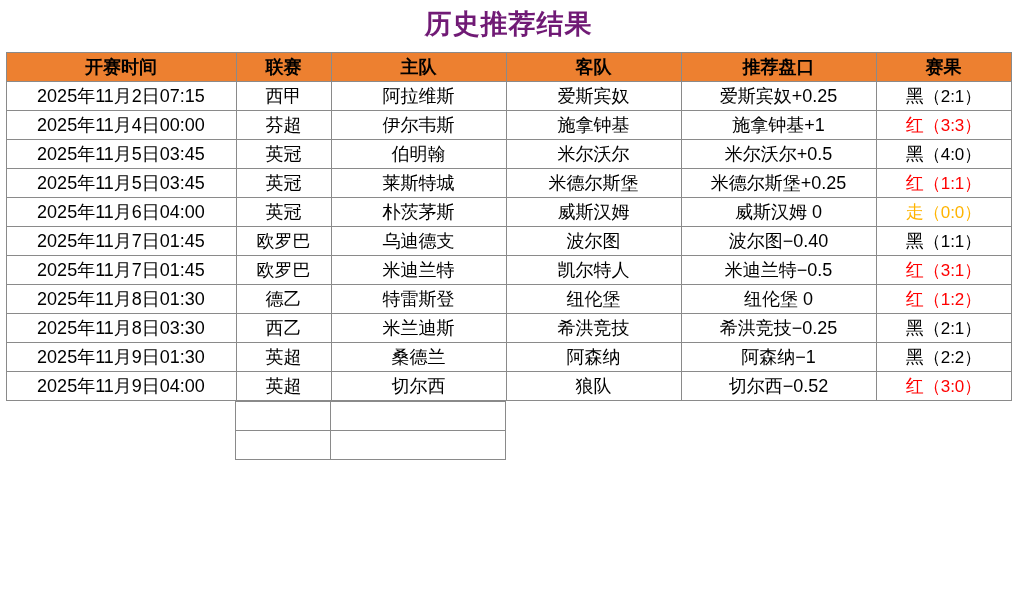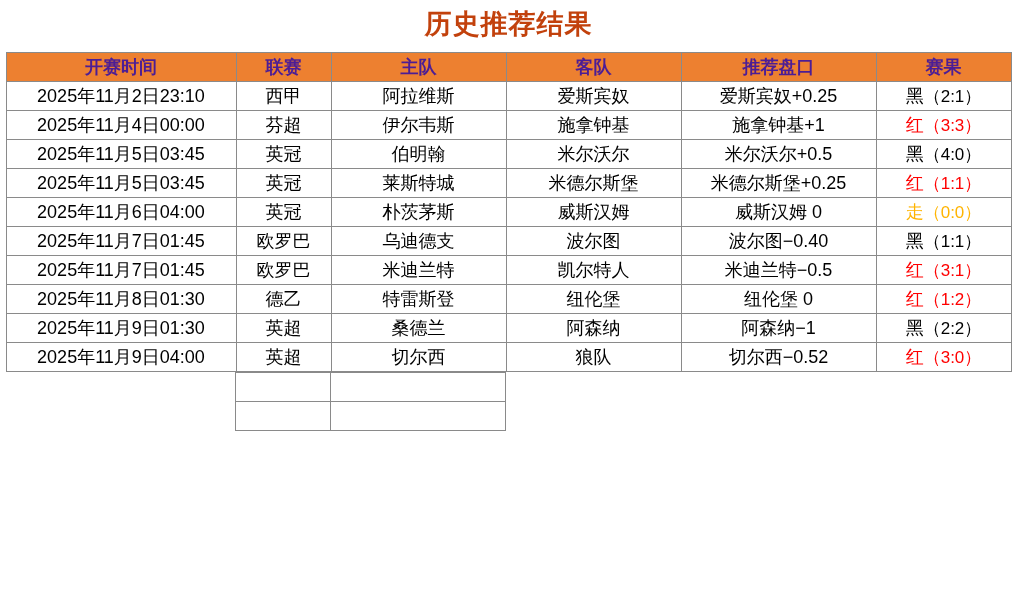--- a/index.html
+++ b/index.html
@@ -19,21 +19,21 @@
     height: 609px;
     position: relative;
     box-sizing: border-box;
   }
   .title {
     text-align: center;
     font-size: 27px;
     font-weight: bold;
     letter-spacing: 1px;
     padding: 6px 0 10px 0;
-    color: #c2410c;
+    color: #701a75;
     font-family: Liberation Serif, serif;
   }
   table.grid {
     border-collapse: collapse;
     width: 1005px;
     margin: 0 auto;
     table-layout: fixed;
   }
   table.grid td, table.grid th {
     border: 1px solid #8a8a8a;
@@ -43,21 +43,21 @@
     vertical-align: middle;
     padding: 0 2px;
     white-space: nowrap;
     overflow: hidden;
   }
   thead th {
     background: #ed8030;
     font-weight: bold;
     font-size: 19px;
     height: 33px;
-    color: #4c1d95;
+    color: #000000;
   }
   .col-time   { width: 230px; }
   .col-league { width: 95px; }
   .col-home   { width: 175px; }
   .col-away   { width: 175px; }
   .col-rec    { width: 195px; }
   .col-result { width: 135px; }
 
   .res-red    { color: #ff0000; }
   .res-black  { color: #000000; }
@@ -100,21 +100,21 @@
         <th>开赛时间</th>
         <th>联赛</th>
         <th>主队</th>
         <th>客队</th>
         <th>推荐盘口</th>
         <th>赛果</th>
       </tr>
     </thead>
     <tbody id="tbody">
         <tr>
-          <td>2025年11月2日23:10</td>
+          <td>2025年11月2日07:15</td>
           <td>西甲</td>
           <td>阿拉维斯</td>
           <td>爱斯宾奴</td>
           <td>爱斯宾奴+0.25</td>
           <td><span class="res-black">黑</span><span class="res-black score">（2:1）</span></td>
         </tr>
         <tr>
           <td>2025年11月4日00:00</td>
           <td>芬超</td>
           <td>伊尔韦斯</td>
@@ -162,20 +162,28 @@
           <td>米迪兰特−0.5</td>
           <td><span class="res-red">红</span><span class="res-red score">（3:1）</span></td>
         </tr>
         <tr>
           <td>2025年11月8日01:30</td>
           <td>德乙</td>
           <td>特雷斯登</td>
           <td>纽伦堡</td>
           <td>纽伦堡 0</td>
           <td><span class="res-red">红</span><span class="res-red score">（1:2）</span></td>
+        </tr>
+        <tr>
+          <td>2025年11月8日03:30</td>
+          <td>西乙</td>
+          <td>米兰迪斯</td>
+          <td>希洪竞技</td>
+          <td>希洪竞技−0.25</td>
+          <td><span class="res-black">黑</span><span class="res-black score">（2:1）</span></td>
         </tr>
         <tr>
           <td>2025年11月9日01:30</td>
           <td>英超</td>
           <td>桑德兰</td>
           <td>阿森纳</td>
           <td>阿森纳−1</td>
           <td><span class="res-black">黑</span><span class="res-black score">（2:2）</span></td>
         </tr>
         <tr>

